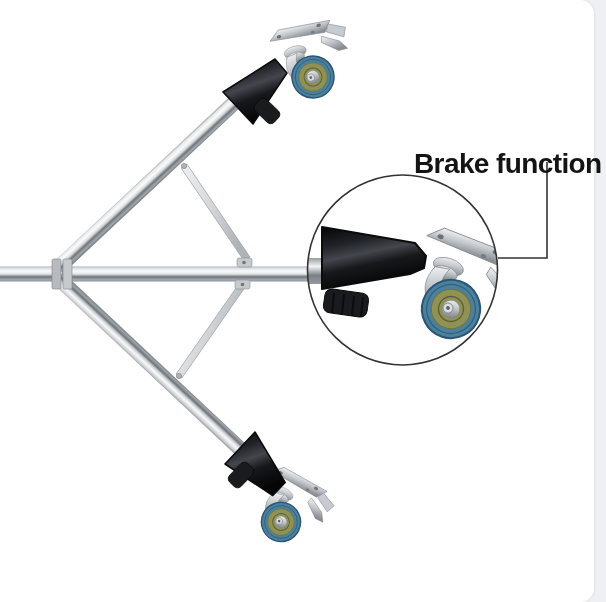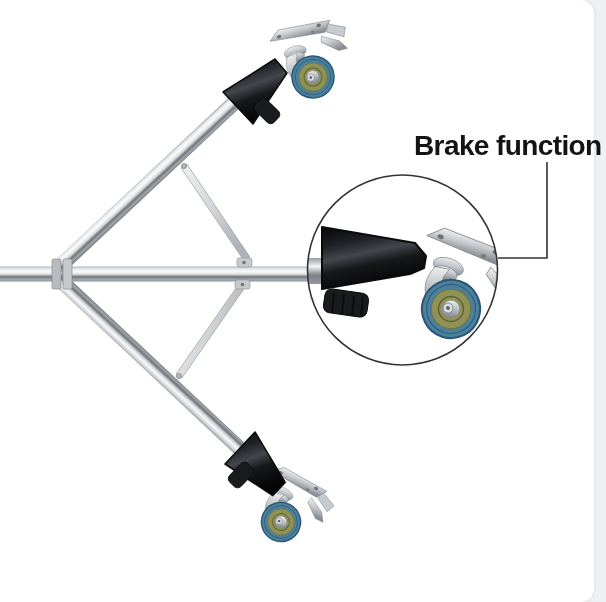--- a/index.html
+++ b/index.html
@@ -29,21 +29,21 @@
   .scene-svg {
     position: absolute;
     left: 0;
     top: 0;
     width: 606px;
     height: 602px;
   }
   .callout-label {
     position: absolute;
     left: 414px;
-    top: 130px;
+    top: 148px;
     font-size: 28px;
     font-weight: 600;
     letter-spacing: -0.6px;
     color: var(--text, #141414);
     white-space: nowrap;
   }
 </style>
 </head>
 <body>
 

